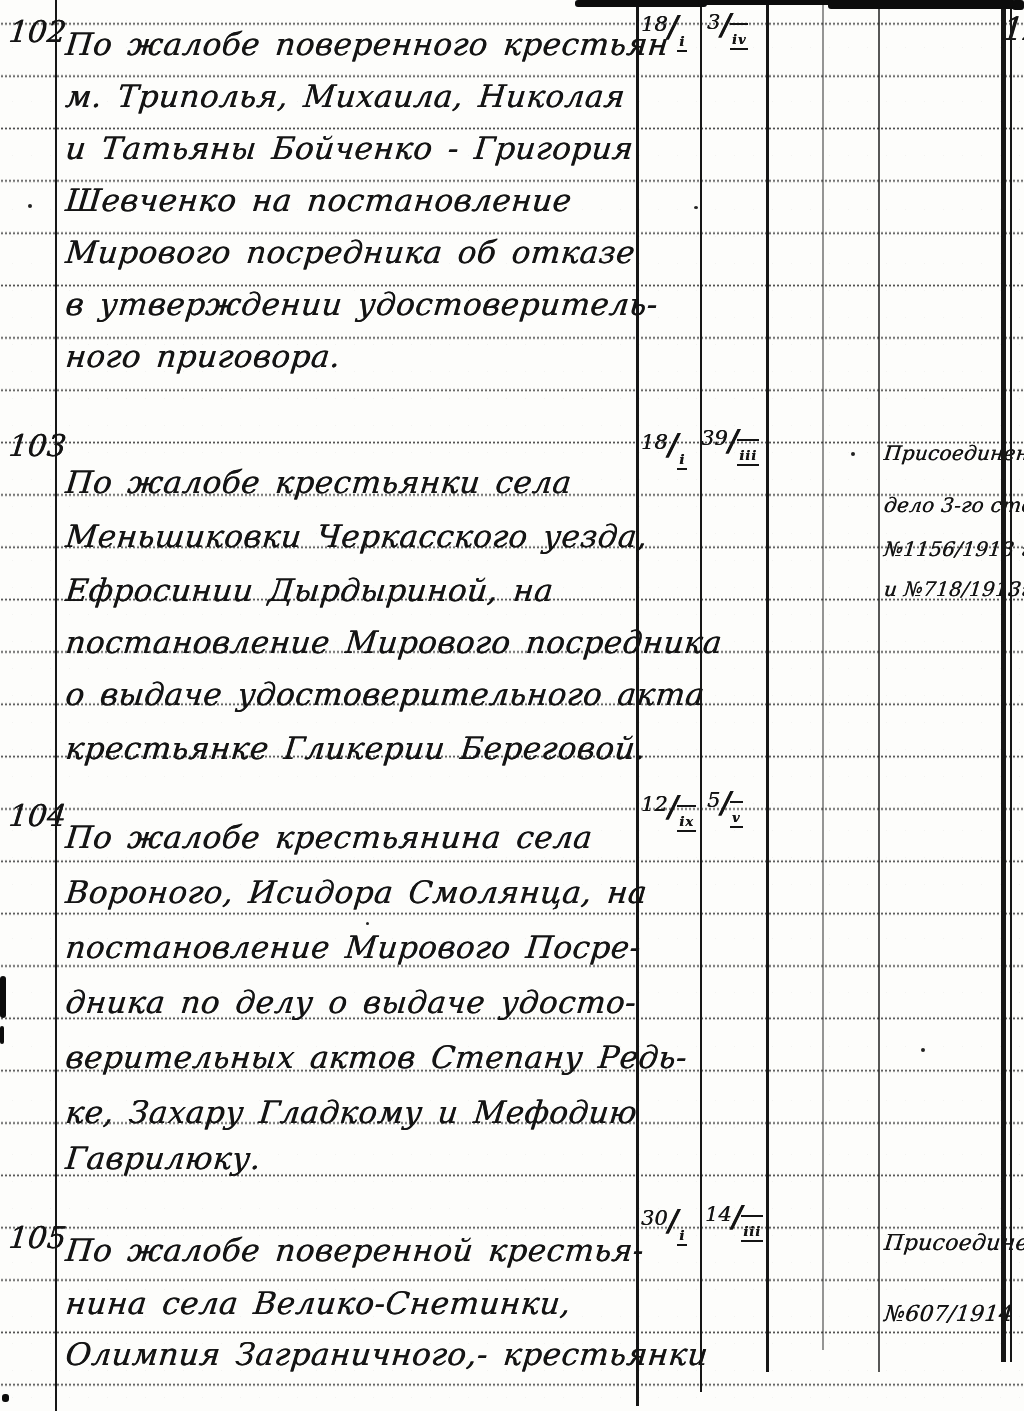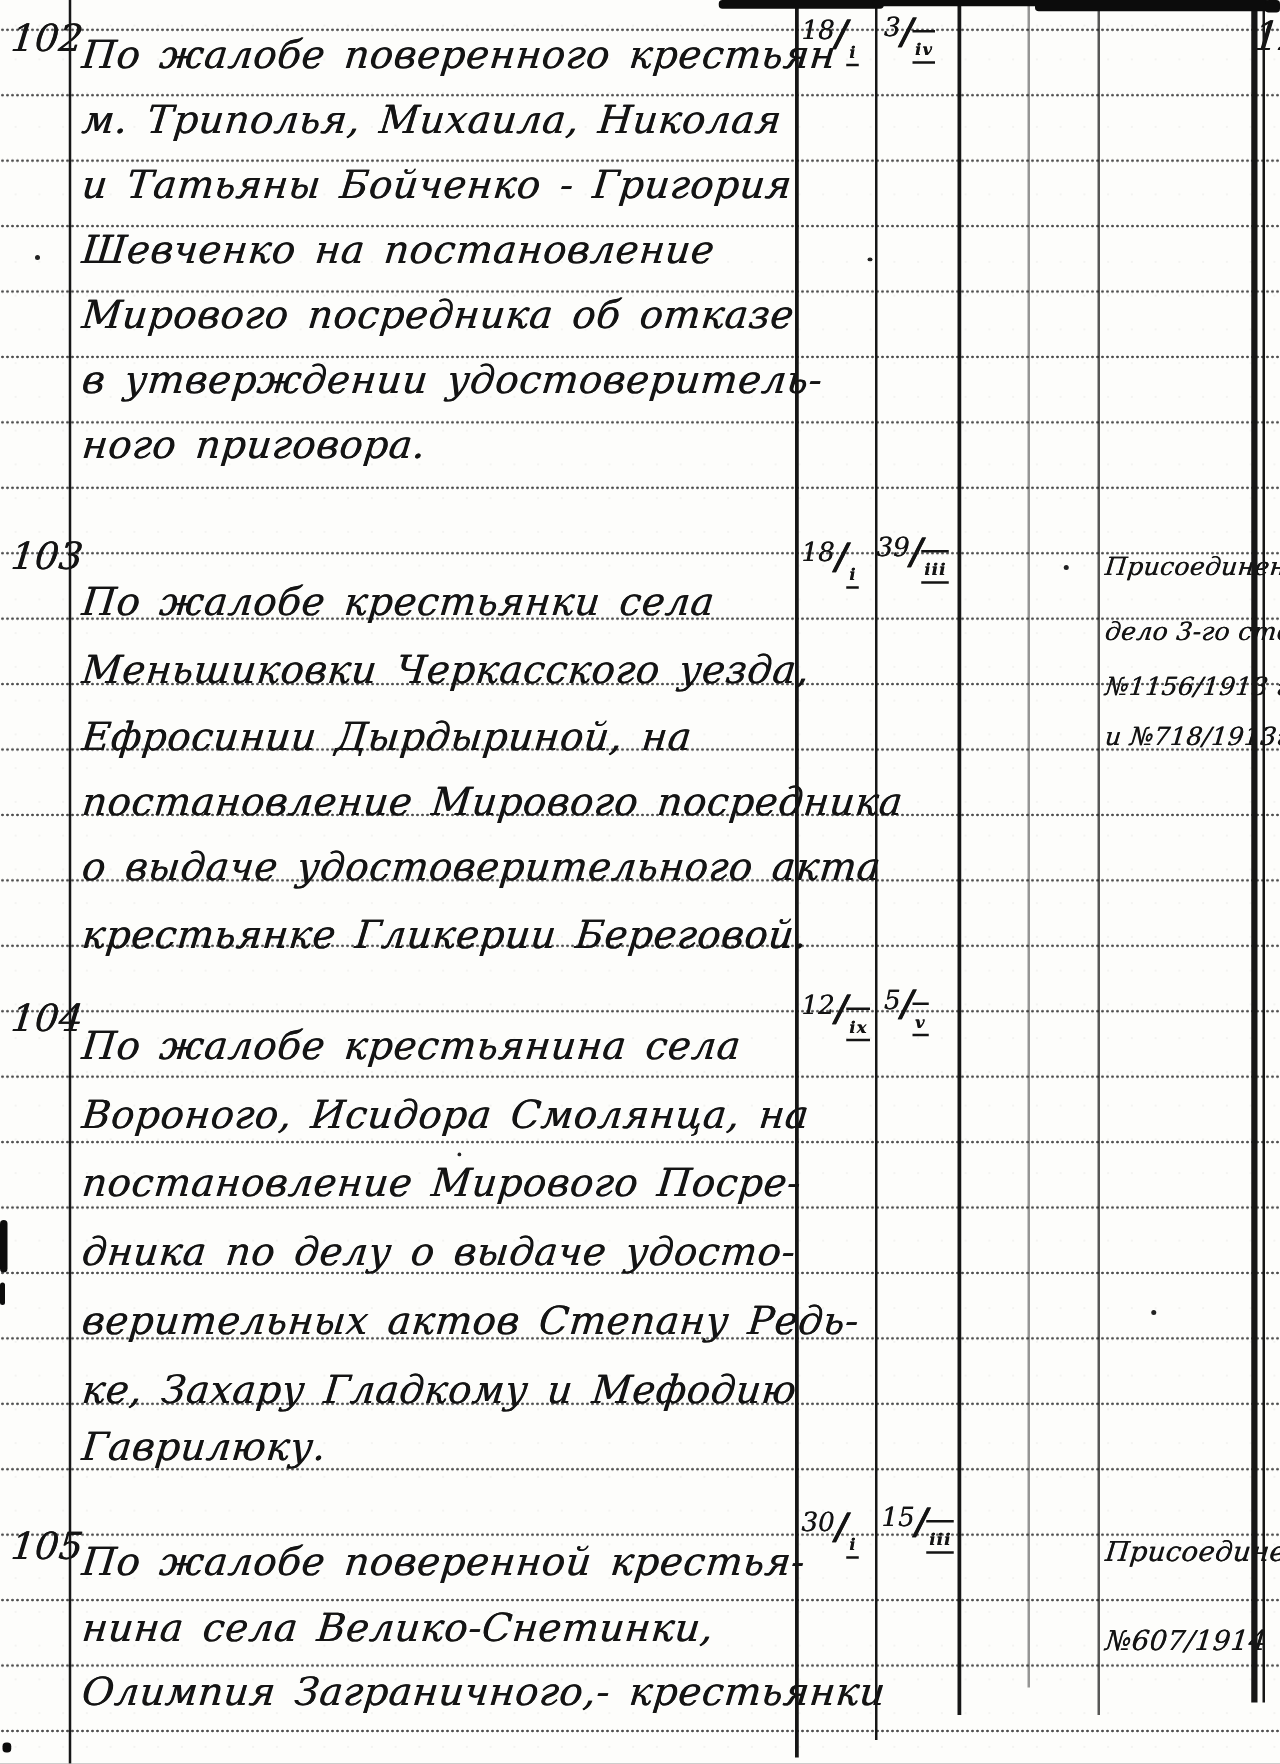--- a/index.html
+++ b/index.html
@@ -138,18 +138,18 @@
   </div>
 
   <div class="entry-no hand" style="top:1220px;">105</div>
   <div class="tline hand" style="top:1210px;">По жалобе поверенной крестья-</div>
   <div class="tline hand" style="top:1263px;">нина села Велико-Снетинки,</div>
   <div class="tline hand" style="top:1314px;">Олимпия Заграничного,- крестьянки</div>
   <div class="date" style="left:641px;top:1204px;">
     <span class="d">30</span><span class="sl">/</span><span class="m">I</span>
   </div>
   <div class="date" style="left:705px;top:1200px;">
-    <span class="d">15</span><span class="sl">/</span><span class="m ovl">III</span>
+    <span class="d">14</span><span class="sl">/</span><span class="m ovl">III</span>
   </div>
   <div class="note hand" style="top:1232px;font-size:22px;">Присоединен</div>
   <div class="note hand" style="top:1303px;font-size:22px;">№607/1914</div>
 
 </div>
 
 </body></html>

